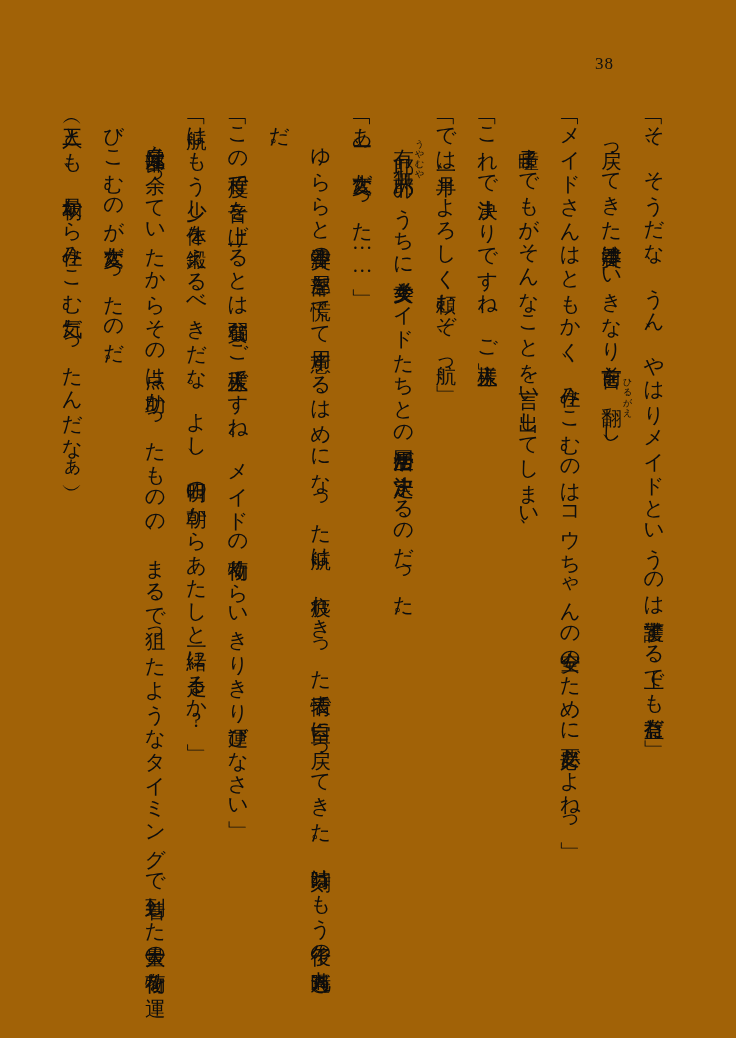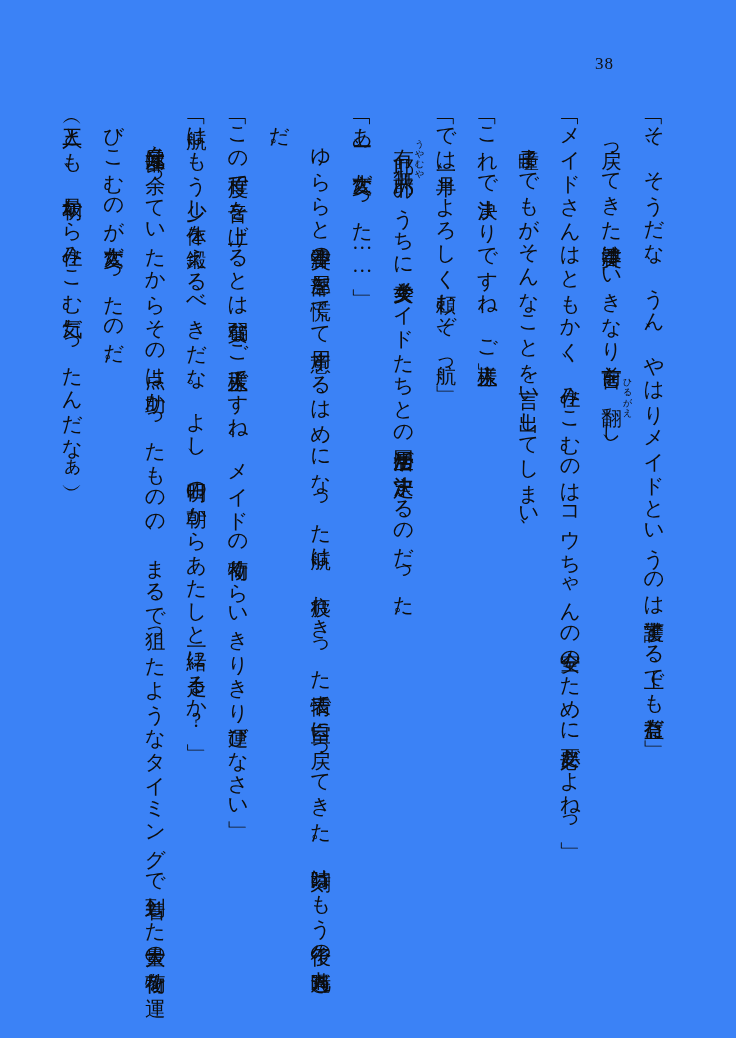--- a/index.html
+++ b/index.html
@@ -11,21 +11,21 @@
     width: 736px;
     height: 1038px;
     font-family: "Liberation Serif", "DejaVu Serif", serif;
     color: #111111;
     overflow: hidden;
   }
   #page {
     position: relative;
     width: 736px;
     height: 1038px;
-    background: #3b82f6;
+    background: #a16207;
     box-sizing: border-box;
   }
   
   .page-number {
     position: absolute;
     top: 54px;
     right: 122px;
     font-size: 17px;
     letter-spacing: 1px;
     color: #111;

